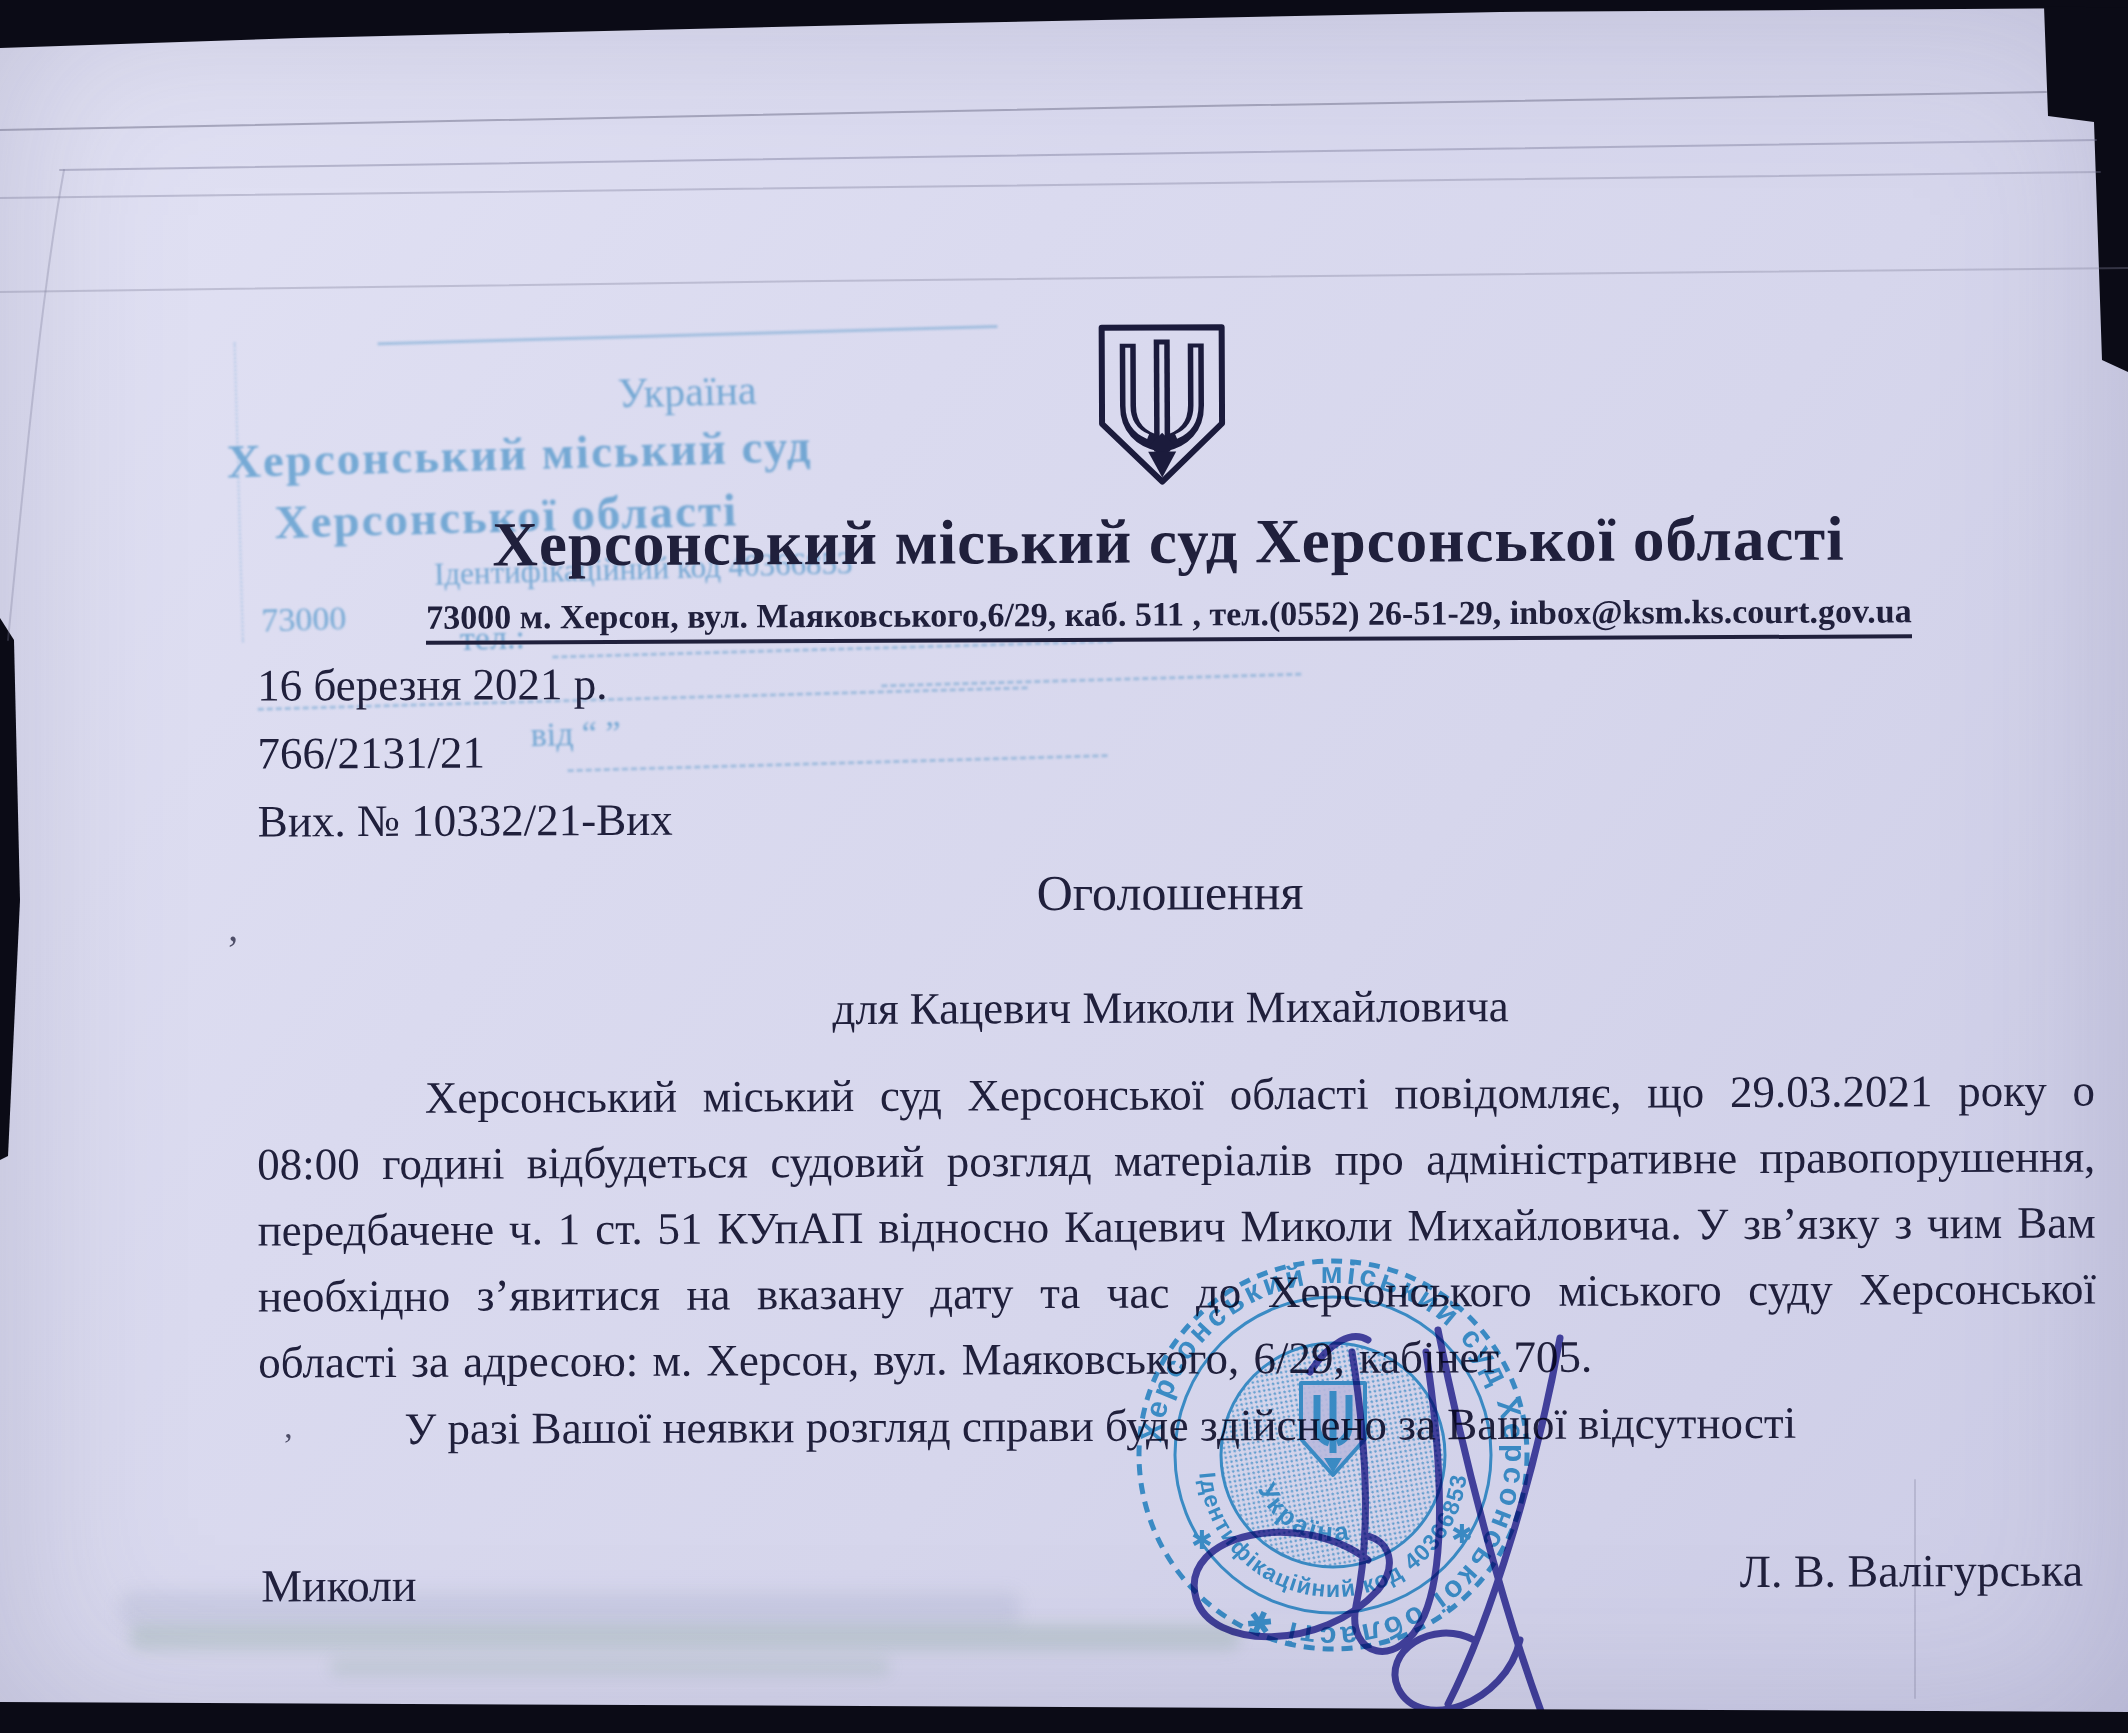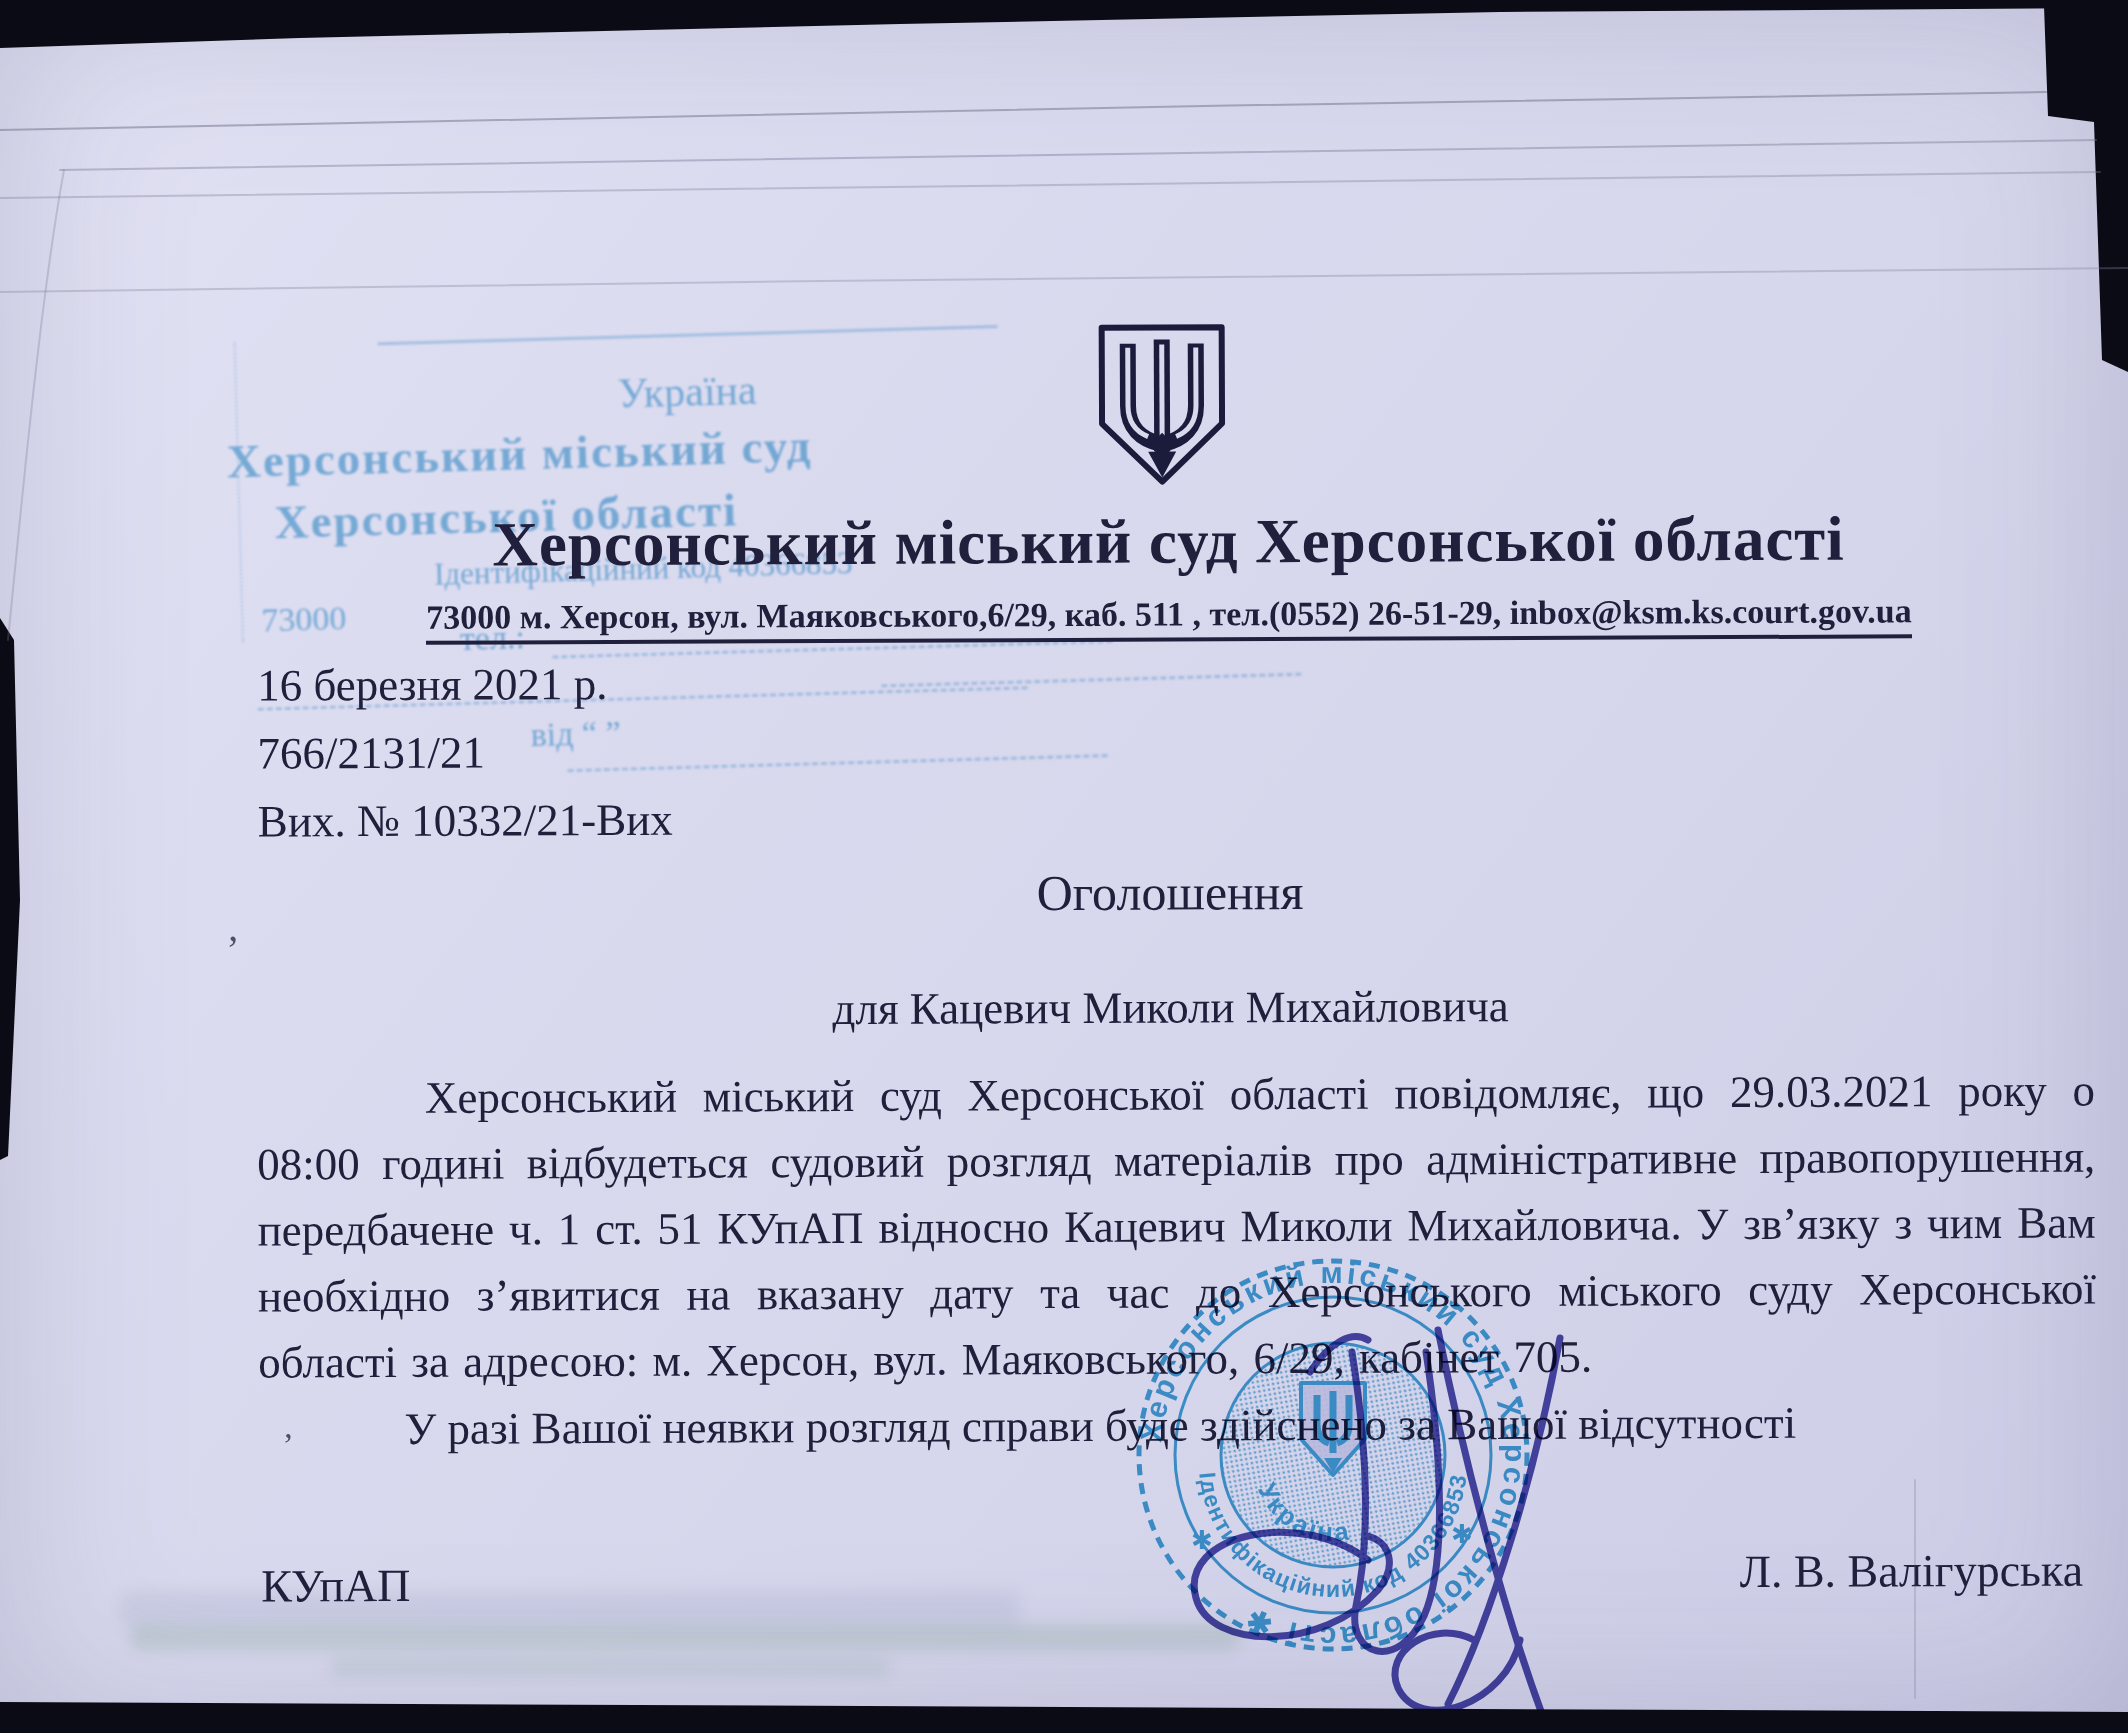--- a/index.html
+++ b/index.html
@@ -98,21 +98,21 @@
       <div>16 березня 2021 р.</div>
       <div>766/2131/21</div>
       <div>Вих. № 10332/21-Вих</div>
     </div>
 
     <div class="heading">Оголошення</div>
     <div class="addressee">для Кацевич Миколи Михайловича</div>
     <div class="para1">Херсонський міський суд Херсонської області  повідомляє, що 29.03.2021 року о 08:00 годині відбудеться судовий розгляд матеріалів про адміністративне правопорушення, передбачене ч. 1 ст. 51 КУпАП відносно Кацевич Миколи Михайловича. У зв’язку з чим Вам необхідно з’явитися на вказану дату та час до Херсонського міського суду Херсонської області за адресою: м. Херсон, вул. Маяковського, 6/29, кабінет 705.</div>
     <div class="para2">У разі Вашої неявки розгляд справи буде здійснено за Вашої відсутності</div>
 
-    <div class="judge">КУпАП</div>
+    <div class="judge">Миколи</div>
     <div class="judge-name">Л. В. Валігурська</div>
 
     <div class="mark" style="left:226px;top:900px;">‚</div>
     <div class="mark" style="left:280px;top:1404px;font-size:34px;">‚</div>
   </div>
 
   <svg class="stamp" style="left:1129px;top:1251px;" width="408" height="420" viewBox="0 0 408 420">
     <defs>
       <pattern id="ht" width="7" height="7" patternUnits="userSpaceOnUse" patternTransform="rotate(35)">
         <circle cx="1.8" cy="1.8" r="1.3" fill="#2d9bd0"></circle>

